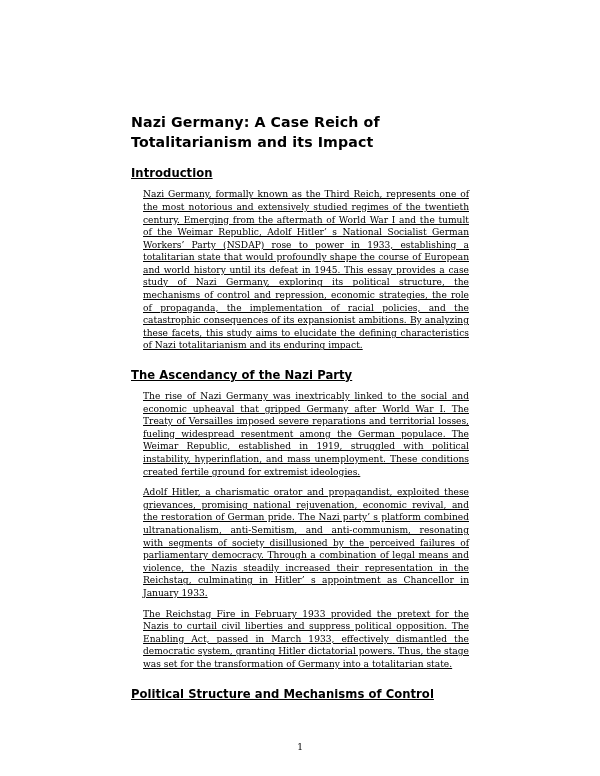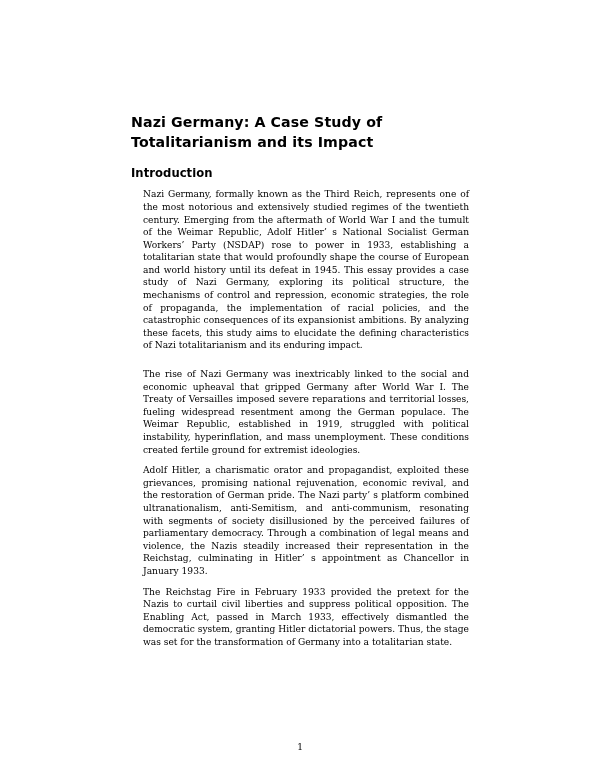--- a/index.html
+++ b/index.html
@@ -37,20 +37,21 @@
   h2.section-heading {
     font-family: "DejaVu Sans", sans-serif;
     font-size: 11.6px;
     font-weight: bold;
     color: #000;
     margin: 0 0 8px 0;
     letter-spacing: 0.05px;
   }
   .section {
     margin-bottom: 0;
+    text-decoration: underline;
   }
   .spacer-before-heading {
     height: 16px;
   }
   p.para {
     font-family: "DejaVu Serif", serif;
     font-size: 9.1px;
     line-height: 1.385;
     color: #000;
     margin: 0 0 8px 12px;
@@ -71,36 +72,38 @@
     font-size: 9px;
     color: #000;
   }
 </style>
 </head>
 <body>
 
 <div class="page">
   <div class="content">
 
-    <h1 class="doc-title">Nazi Germany:  A Case Study of Totalitarianism and its Impact</h1>
+    <h1 class="doc-title">Nazi Germany:  A Case Reich of Totalitarianism and its Impact</h1>
 
     <div class="section">
       <h2 class="section-heading">Introduction</h2>
       <p class="para">Nazi Germany, formally known as the Third Reich, represents one of the most notorious and extensively studied regimes of the twentieth century. Emerging from the aftermath of World War I and the tumult of the Weimar Republic, Adolf Hitler’ s National Socialist German Workers’  Party (NSDAP) rose to power in 1933, establishing a totalitarian state that would profoundly shape the course of European and world history until its defeat in 1945.  This essay provides a case study of Nazi Germany, exploring its political structure, the mechanisms of control and repression, economic strategies, the role of propaganda, the implementation of racial policies, and the catastrophic consequences of its expansionist ambitions.  By analyzing these facets, this study aims to elucidate the defining characteristics of Nazi totalitarianism and its enduring impact.</p>
     </div>
 
     <div class="spacer-before-heading"></div>
 
     <div class="section">
+      <h2 class="section-heading">The Ascendancy of the Nazi Party</h2>
       <p class="para">The rise of Nazi Germany was inextricably linked to the social and economic upheaval that gripped Germany after World War I. The Treaty of Versailles imposed severe reparations and territorial losses, fueling widespread resentment among the German populace. The Weimar Republic, established in 1919, struggled with political instability, hyperinflation, and mass unemployment. These conditions created fertile ground for extremist ideologies.</p>
       <p class="para">Adolf Hitler, a charismatic orator and propagandist, exploited these grievances, promising national rejuvenation, economic revival, and the restoration of German pride.  The Nazi party’ s platform combined ultranationalism, anti-Semitism, and anti-communism, resonating with segments of society disillusioned by the perceived failures of parliamentary democracy.  Through a combination of legal means and violence, the Nazis steadily increased their representation in the Reichstag, culminating in Hitler’  s appointment as Chancellor in January 1933.</p>
       <p class="para">The Reichstag Fire in February 1933 provided the pretext for the Nazis to curtail civil liberties and suppress political opposition.  The Enabling Act, passed in March 1933, effectively dismantled the democratic system, granting Hitler dictatorial powers. Thus, the stage was set for the transformation of Germany into a totalitarian state.</p>
     </div>
 
     <div class="spacer-before-heading"></div>
 
     <div class="section">
+      <h2 class="section-heading">Political Structure and Mechanisms of Control</h2>
     </div>
 
   </div>
 
   <div class="page-number">1</div>
 </div>
 
 </body></html>

